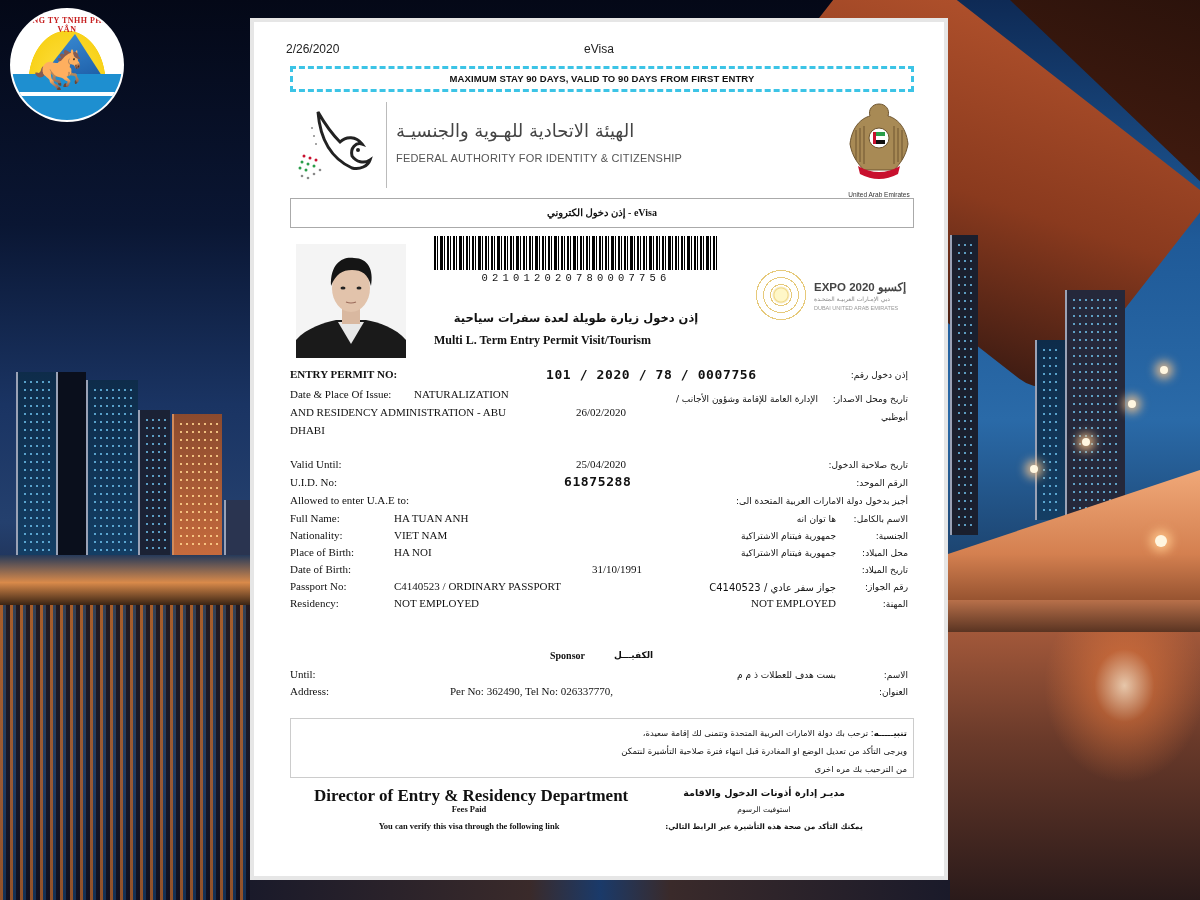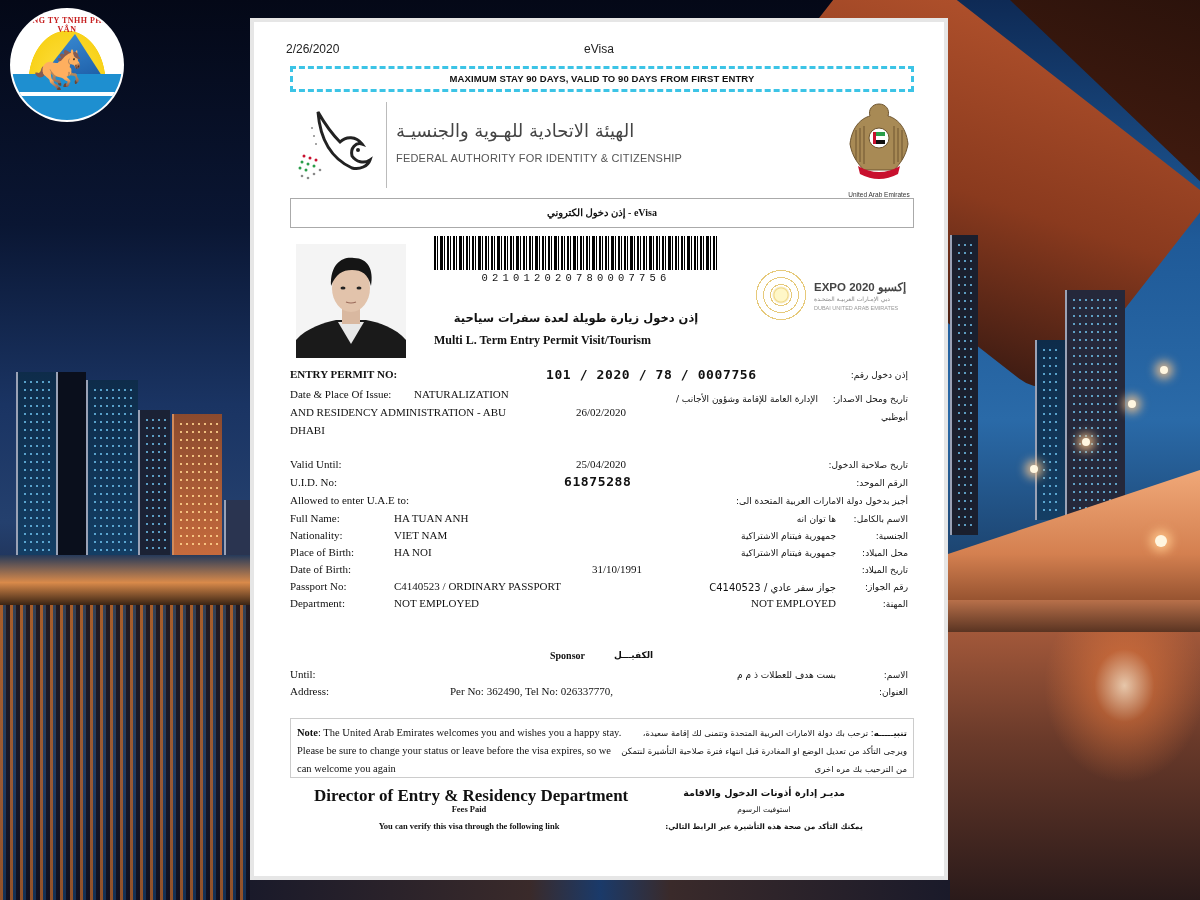--- a/index.html
+++ b/index.html
@@ -410,39 +410,38 @@
 
   <div class="f" style="left:36px;top:541px;">Date of Birth:</div>
   <div class="f" style="left:338px;top:541px;">31/10/1991</div>
   <div class="f ar" style="right:36px;top:543px;">تاريخ الميلاد:</div>
 
   <div class="f" style="left:36px;top:558px;">Passport No:</div>
   <div class="f" style="left:140px;top:558px;">C4140523 / ORDINARY PASSPORT</div>
   <div class="f ar" style="right:108px;top:560px;font-size:10px;">جواز سفر عادي / C4140523</div>
   <div class="f ar" style="right:36px;top:560px;">رقم الجواز:</div>
 
-  <div class="f" style="left:36px;top:575px;">Department:</div>
+  <div class="f" style="left:36px;top:575px;">Residency:</div>
   <div class="f" style="left:140px;top:575px;">NOT EMPLOYED</div>
   <div class="f" style="right:108px;top:575px;">NOT EMPLOYED</div>
   <div class="f ar" style="right:36px;top:577px;">المهنة:</div>
 
   <div class="f b" style="left:296px;top:628px;font-size:10px;">Sponsor</div>
   <div class="f ar b" style="left:360px;top:628px;">الكفيـــل</div>
 
   <div class="f" style="left:36px;top:646px;">Until:</div>
   <div class="f" style="left:280px;top:646px;"></div>
   <div class="f ar" style="right:108px;top:648px;">بست هدف للعطلات ذ م م</div>
   <div class="f ar" style="right:36px;top:648px;">الاسم:</div>
 
   <div class="f" style="left:36px;top:663px;">Address:</div>
   <div class="f" style="left:196px;top:663px;">Per No: 362490, Tel No: 026337770,</div>
   <div class="f ar" style="right:36px;top:665px;">العنوان:</div>
 
   <div class="note-box">
-    <div class="note-en"><b>Note</b><span>: The United Arab Emirates welcomes you and wishes you a happy stay. Please be sure to change your status or leave before the visa expires, so we can welcome you again</span></div>
     <div class="note-ar"><b>تنبيـــــه</b><span>: ترحب بك دولة الامارات العربية المتحدة وتتمنى لك إقامة سعيدة، ويرجى التأكد من تعديل الوضع او المغادرة قبل انتهاء فترة صلاحية التأشيرة لنتمكن من الترحيب بك مره اخرى</span></div>
   </div>
 
   <div class="f b center" style="left:60px;width:310px;top:764px;font-size:17px;">Director of Entry &amp; Residency Department</div>
   <div class="f ar b center" style="left:370px;width:280px;top:765px;font-size:9.5px;text-align:center;">مديـر إدارة أذونات الدخول والاقامة</div>
   <div class="f b center" style="left:60px;width:310px;top:782px;font-size:8.5px;">Fees Paid</div>
   <div class="f ar center" style="left:370px;width:280px;top:783px;font-size:7.5px;text-align:center;">استوفيت الرسوم</div>
   <div class="f b center" style="left:60px;width:310px;top:799px;font-size:8.5px;">You can verify this visa through the following link</div>
   <div class="f ar b center" style="left:370px;width:280px;top:800px;font-size:7.5px;text-align:center;">يمكنك التأكد من صحة هذه التأشيرة عبر الرابط التالي:</div>
 </div>

